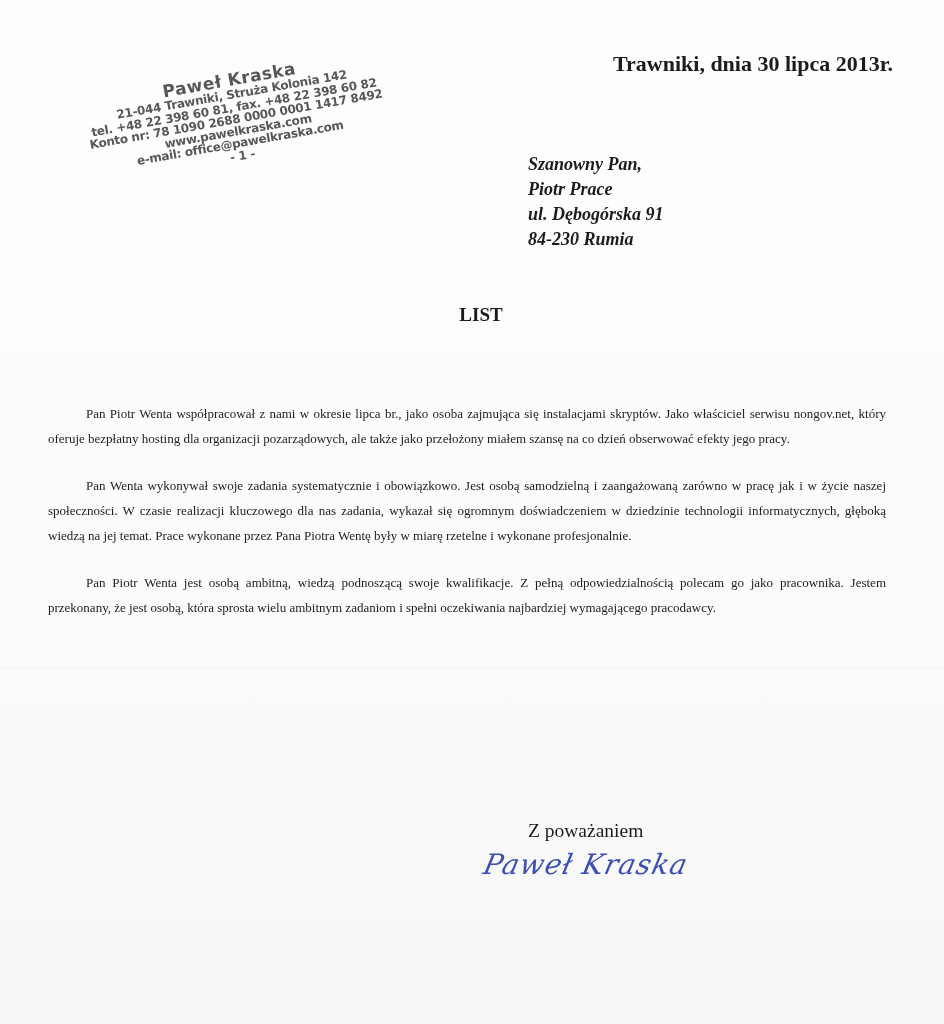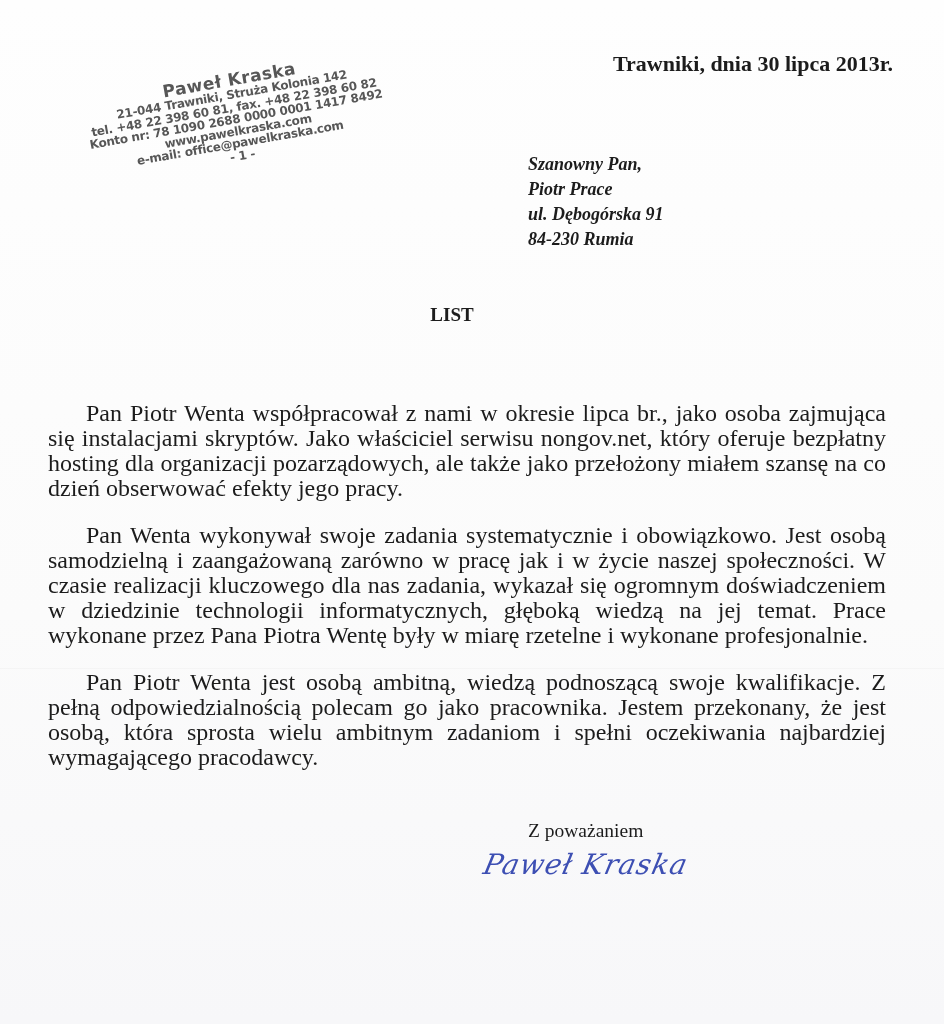--- a/index.html
+++ b/index.html
@@ -21,25 +21,25 @@
       letter-spacing: -0.3px; opacity: 0.85;
     }
     .stamp .name { font-size: 17px; letter-spacing: 0.5px; }
     .stamp .line { font-size: 12px; }
     .address {
       position: absolute; left: 528px; top: 152px;
       font-style: italic; font-weight: bold; font-size: 18px; line-height: 25px;
     }
     .title {
       position: absolute; left: 0; width: 904px; top: 302px; text-align: center;
-      font-weight: bold; font-size: 19px; line-height: 25px;
+      font-weight: bold; font-size: 19px; line-height: 25px; padding-left: 29px;
     }
     .body {
       position: absolute; left: 48px; width: 838px; top: 401px;
-      font-size: 24px; line-height: 25px; text-align: justify;
+      font-size: 13px; line-height: 25px; text-align: justify;
     }
     .body p { margin: 0 0 22px 0; text-indent: 38px; }
     .closing { position: absolute; left: 528px; top: 820px; font-size: 19.5px; }
     .signature {
       position: absolute; left: 484px; top: 848px;
       font-family: "DejaVu Serif", serif; font-style: italic;
       font-size: 28px; color: #3d4fb3; transform: skewX(-12deg);
       letter-spacing: 1px;
     }
   </style>

